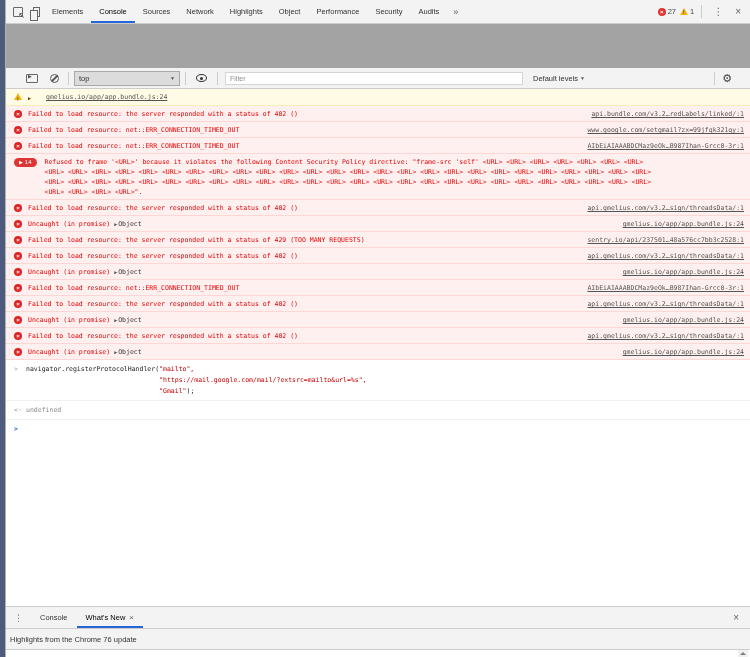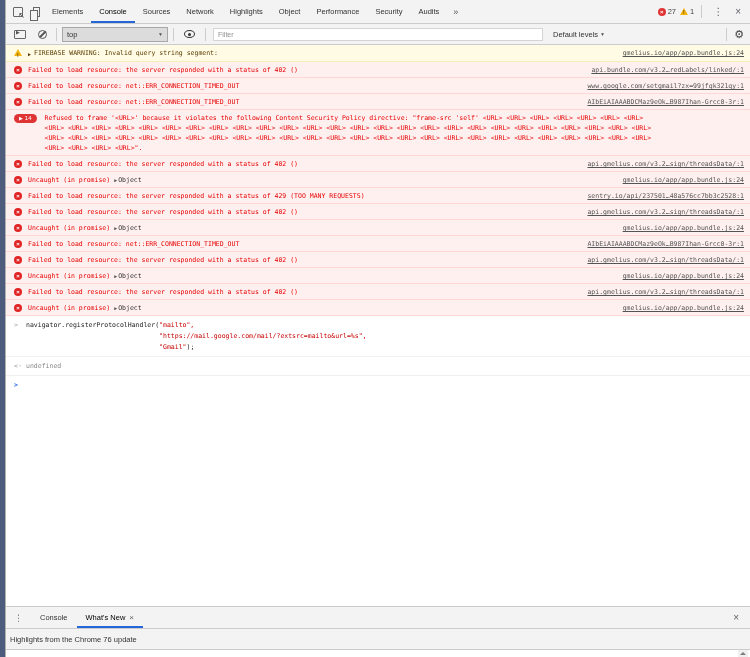--- a/index.html
+++ b/index.html
@@ -33,37 +33,37 @@
   .ic-warntri { width:0; height:0; border-left:4px solid transparent;
     border-right:4px solid transparent; border-bottom:7px solid #f2b411; position:relative; }
   .ic-warntri::after { content:"!"; position:absolute; left:-1px; top:1px; font-size:5px;
     color:#5c3c00; font-weight:bold; }
   .vsep { width:1px; height:13px; background:#ccc; margin:0 3px; }
   .kebab { font-size:10px; color:#5f6368; padding:0 4px; }
   .closex { font-size:10px; color:#5f6368; padding:0 4px; }
 
   
   .ctoolbar { height:21px; flex:none; background:#f3f3f3; border-bottom:1px solid #ccc;
-    display:flex; align-items:center; padding:0 4px; }
+    display:flex; align-items:center; padding:0 16px;margin-top:44px; }
   .icon-sidebar { width:12px; height:9px; border:1px solid #666; border-radius:1px;
     position:relative; margin:0 6px 0 4px; }
   .icon-sidebar::after { content:"▶"; position:absolute; left:1px; top:-2px; font-size:5px; color:#555; }
   .icon-block { width:9px; height:9px; border:1.5px solid #555; border-radius:50%;
     position:relative; margin:0 6px; }
   .icon-block::after { content:""; position:absolute; left:3px; top:-1px; width:1.5px;
     height:8px; background:#555; transform:rotate(45deg); }
   .ctx-select { width:106px; height:15px; background:#dcdcdc; border:1px solid #a8a8a8;
     display:flex; align-items:center; justify-content:space-between; padding:0 4px;
     font-size:7.5px; color:#333; margin:0 2px; }
   .caret-dn { font-size:5px; color:#555; }
   .icon-eye { width:11px; height:8px; border:1px solid #333; border-radius:50%;
     position:relative; margin:0 7px; }
   .icon-eye::after { content:""; position:absolute; left:3px; top:1.5px; width:3px; height:3px;
     border-radius:50%; background:#333; }
-  .filter-input { width:330px; height:13px; border:1px solid #d5d5d5; background:#fff;
+  .filter-input { width:298px; height:13px; border:1px solid #d5d5d5; background:#fff;
     font-size:7px; padding:0 4px; color:#333; font-family:"Liberation Sans",sans-serif;
     margin:0 6px 0 4px; }
   .filter-input::placeholder { color:#919191; }
   .levels { display:flex; align-items:center; gap:2px; font-size:7.5px; color:#333;
     padding:0 4px; }
   .gear { margin-left:2px; font-size:11px; color:#454545; padding:0 2px; }
 
   
   .console-area { flex:1; display:flex; flex-direction:column; overflow:hidden;
     font-family:"DejaVu Sans Mono", monospace; font-size:6.5px; background:#fff; }
@@ -174,21 +174,20 @@
         <span class="caret-dn">▼</span>
       </span>
       <span class="vsep" style="margin-left:auto;"></span>
       <span class="gear">⚙</span>
     </div>
 
     <div class="console-area" id="console-log">
       <div class="msg warning">
           <span class="micon m-warn"></span>
           <span class="mcaret">▶</span>
-          <span class="mtext">FIREBASE WARNING: Invalid query string segment:</span>
           <a class="mlink">gmelius.io/app/app.bundle.js:24</a>
         </div>
         <div class="msg error">
           <span class="micon m-err">×</span>
           <span class="mtext">Failed to load resource: the server responded with a status of 402 ()</span>
           <a class="mlink">api.bundle.com/v3.2…redLabels/linked/:1</a>
         </div>
         <div class="msg error">
           <span class="micon m-err">×</span>
           <span class="mtext">Failed to load resource: net::ERR_CONNECTION_TIMED_OUT</span>

